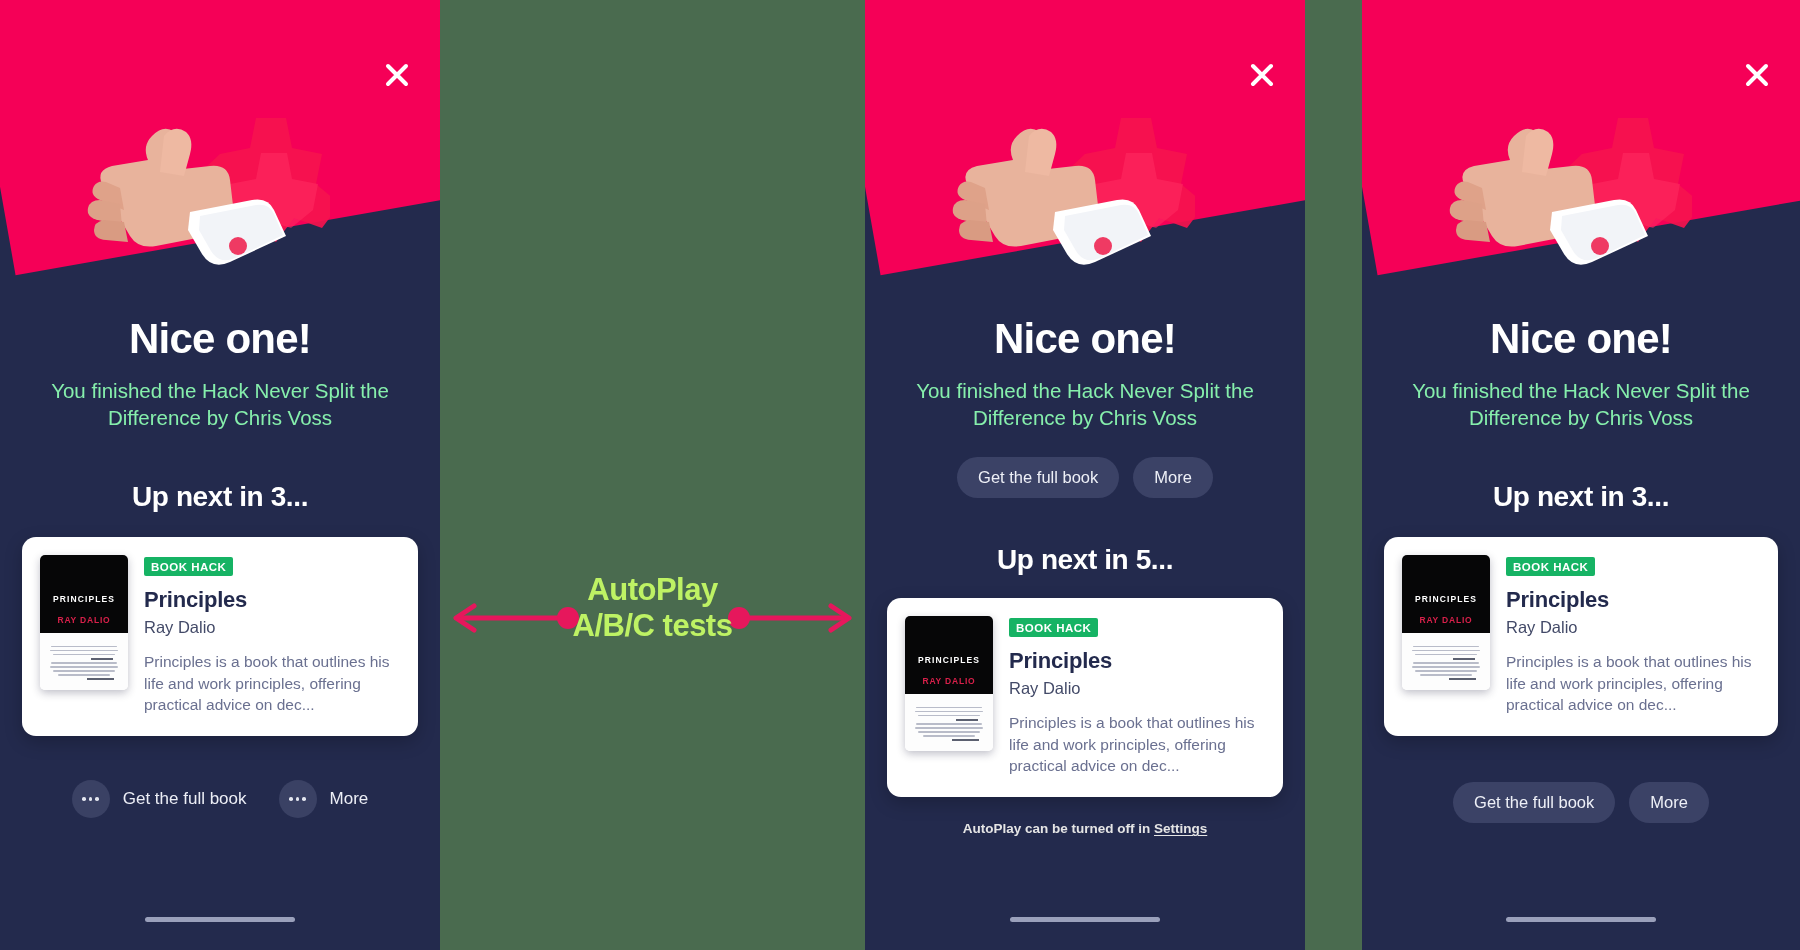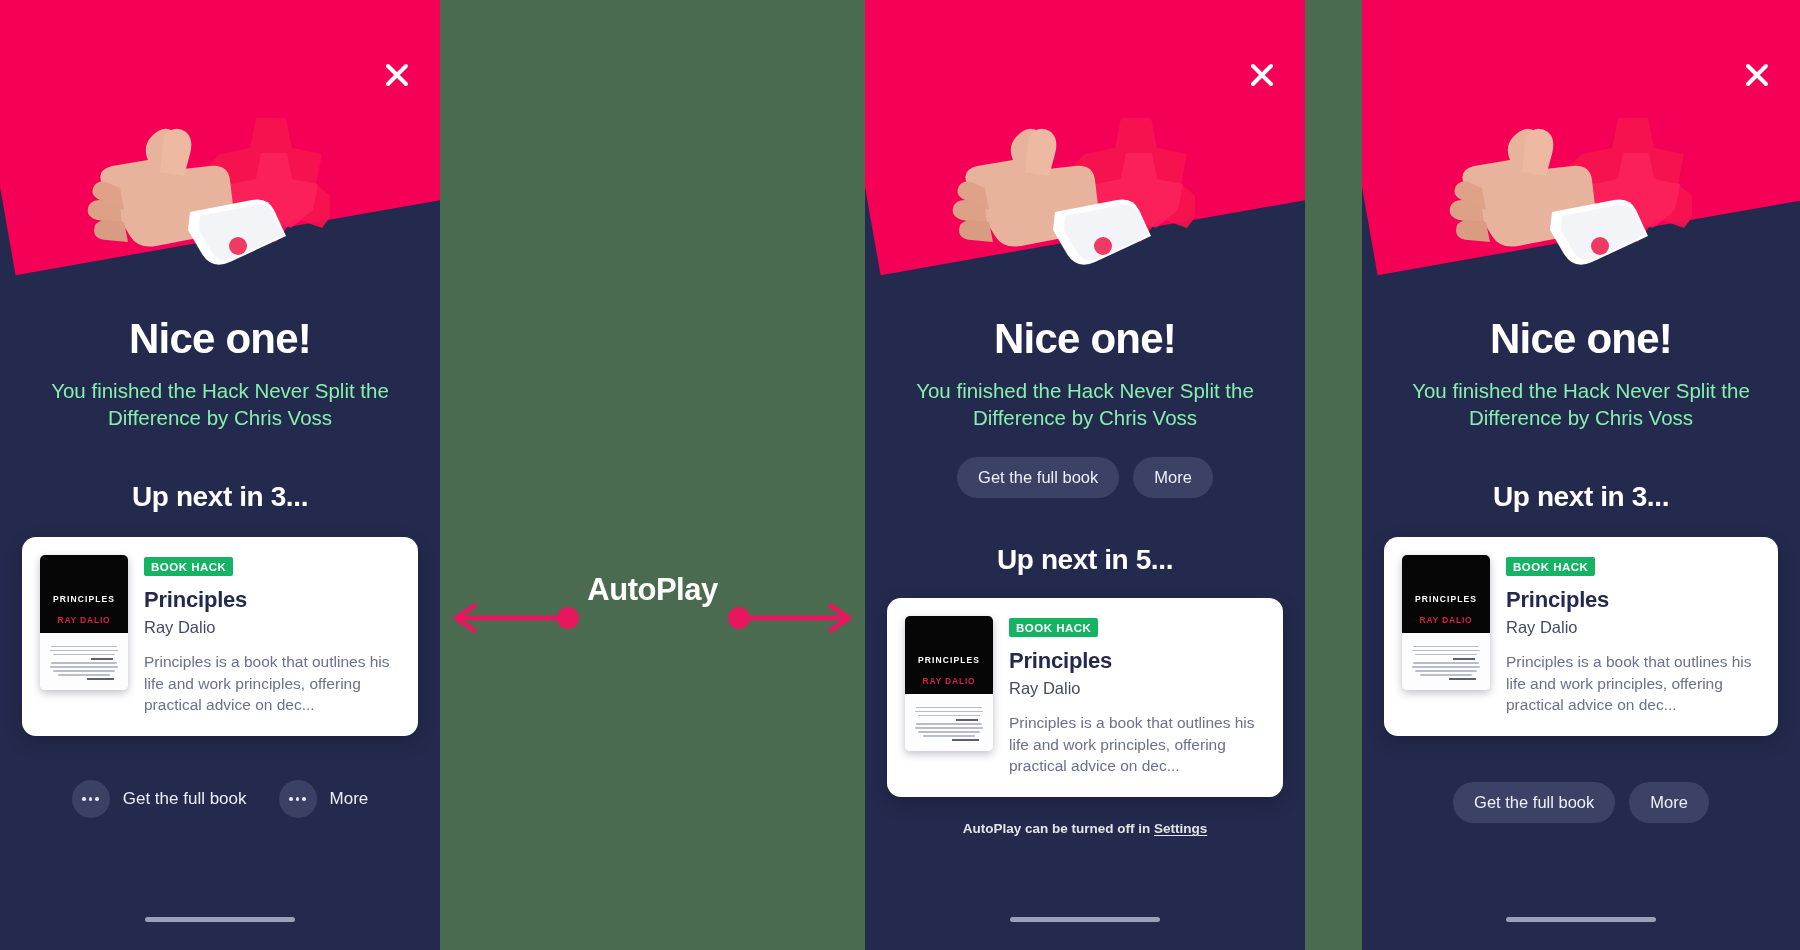--- a/index.html
+++ b/index.html
@@ -244,21 +244,21 @@
     position: absolute;
     left: 440px; top: 0;
     width: 425px; height: 950px;
     pointer-events: none;
   }
   .anno-text {
     position: absolute;
     left: 0; right: 0;
     top: 572px;
     text-align: center;
-    color: #ffffff;
+    color: #bef264;
     font-size: 31px;
     font-weight: 800;
     line-height: 1.16;
     letter-spacing: -0.5px;
   }
   .anno svg { position: absolute; inset: 0; }
 </style>
 </head>
 <body>
 
@@ -490,16 +490,17 @@
       <line x1="125" y1="618" x2="20" y2="618" stroke="#e6175c" stroke-width="5"></line>
       <path d="M34 606 L16 618 L34 630" fill="none" stroke="#e6175c" stroke-width="5" stroke-linecap="round" stroke-linejoin="round"></path>
       <circle cx="128" cy="618" r="11" fill="#e6175c"></circle>
 
       <line x1="302" y1="618" x2="405" y2="618" stroke="#e6175c" stroke-width="5"></line>
       <path d="M391 606 L409 618 L391 630" fill="none" stroke="#e6175c" stroke-width="5" stroke-linecap="round" stroke-linejoin="round"></path>
       <circle cx="299" cy="618" r="11" fill="#e6175c"></circle>
     </svg>
     <div class="anno-text">
       <div>AutoPlay</div>
+      <div>A/B/C tests</div>
     </div>
   </div>
 
 </div>
 
 </body></html>

